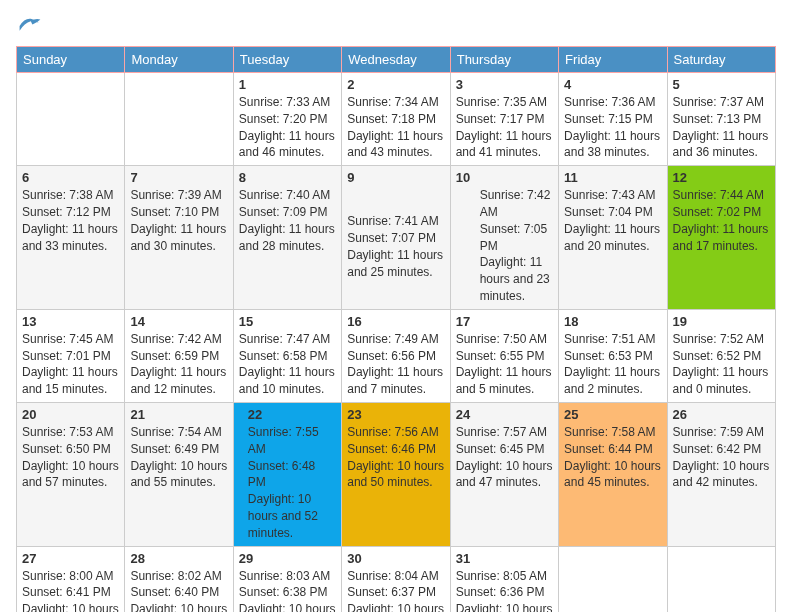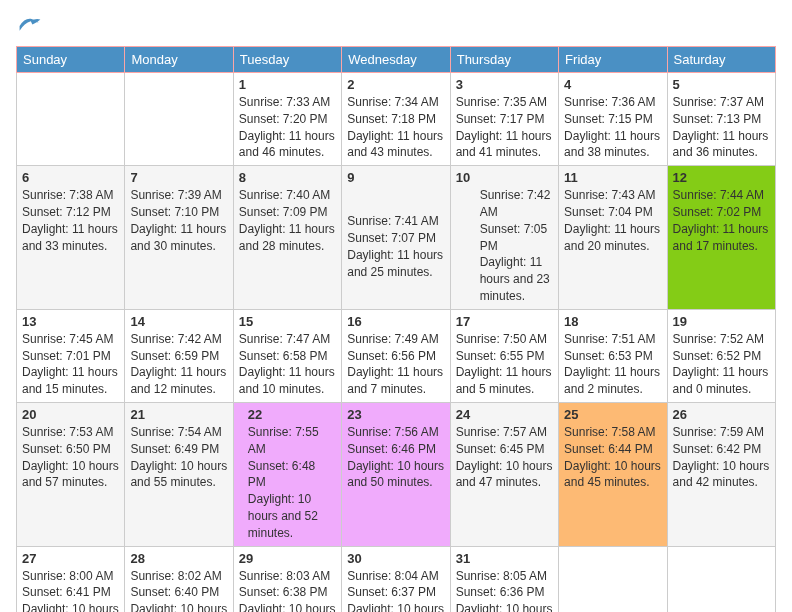--- a/index.html
+++ b/index.html
@@ -254,27 +254,27 @@
           <div class="day-info" style="white-space: pre-line;">Sunrise: 7:53 AM
 Sunset: 6:50 PM
 Daylight: 10 hours and 57 minutes.</div>
         </td>
         <td style="background: rgb(245, 245, 245);">
           <span class="day-number">21</span>
           <div class="day-info" style="white-space: pre-line;">Sunrise: 7:54 AM
 Sunset: 6:49 PM
 Daylight: 10 hours and 55 minutes.</div>
         </td>
-        <td style="background: #f0abfc; padding-left: 14px;">
+        <td style="background: #0ea5e9; padding-left: 14px;">
           <span class="day-number">22</span>
           <div class="day-info" style="white-space: pre-line;">Sunrise: 7:55 AM
 Sunset: 6:48 PM
 Daylight: 10 hours and 52 minutes.</div>
         </td>
-        <td style="background: #f0abfc;">
+        <td style="background: #eab308;">
           <span class="day-number">23</span>
           <div class="day-info" style="white-space: pre-line;">Sunrise: 7:56 AM
 Sunset: 6:46 PM
 Daylight: 10 hours and 50 minutes.</div>
         </td>
         <td style="background: rgb(245, 245, 245);">
           <span class="day-number">24</span>
           <div class="day-info" style="white-space: pre-line;">Sunrise: 7:57 AM
 Sunset: 6:45 PM
 Daylight: 10 hours and 47 minutes.</div>

